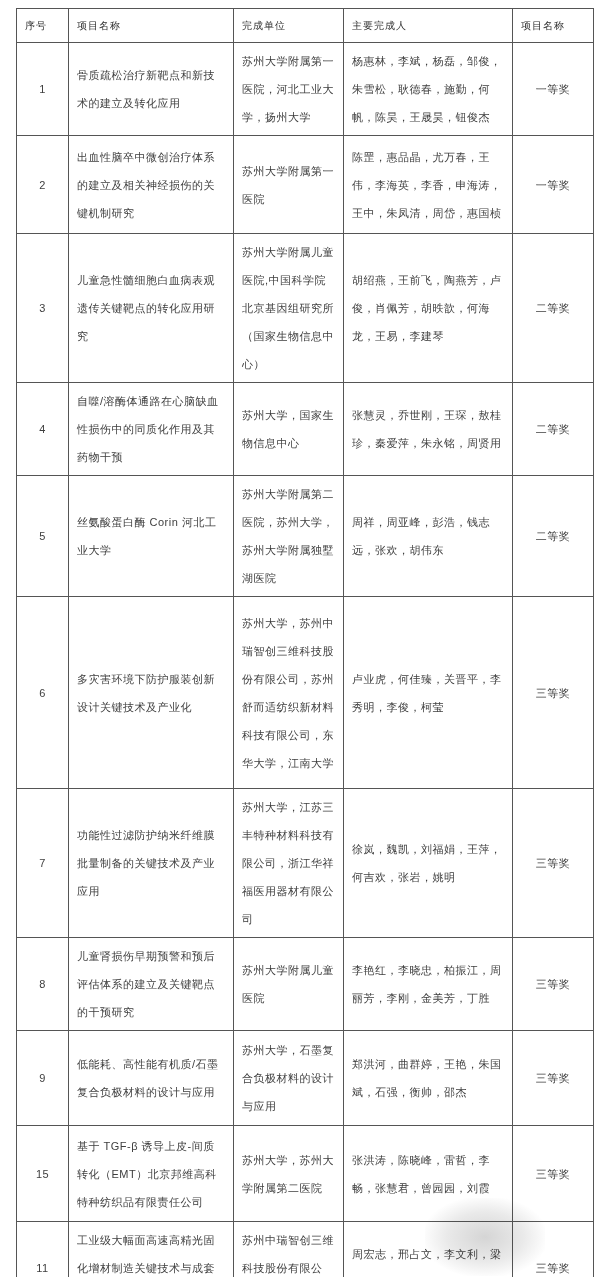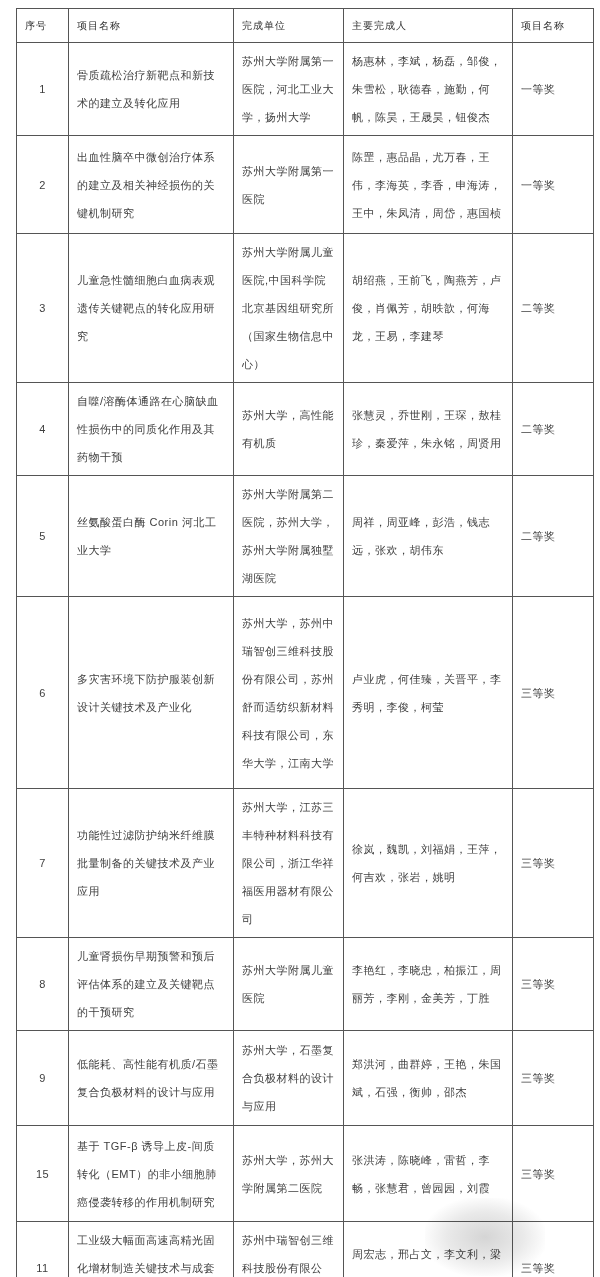--- a/index.html
+++ b/index.html
@@ -35,21 +35,21 @@
     text-align:left;
     letter-spacing:1px;
   }
   table.awards td{
     font-size:11px;
     line-height:28px;
     color:#3e3e3e;
     letter-spacing:0.5px;
   }
   td.cell-index{text-align:center;color:#4a4a4a;letter-spacing:0;}
-  td.cell-award{letter-spacing:1px;}
+  td.cell-award{text-align:center;letter-spacing:1px;}
   td.cell-project, td.cell-unit, td.cell-people{text-align:left;}
   .watermark-smudge{
     position:absolute;
     left:425px;top:1198px;
     width:120px;height:78px;
     background:radial-gradient(ellipse at center, rgba(45,45,45,0.20) 0%, rgba(45,45,45,0.10) 45%, rgba(45,45,45,0) 75%);
     pointer-events:none;
   }
 </style>
 </head>
@@ -92,21 +92,21 @@
       <tr style="height:122px;">
         <td class="cell-index">3</td>
         <td class="cell-project">儿童急性髓细胞白血病表观遗传关键靶点的转化应用研究</td>
         <td class="cell-unit">苏州大学附属儿童医院,中国科学院北京基因组研究所（国家生物信息中心）</td>
         <td class="cell-people">胡绍燕，王前飞，陶燕芳，卢俊，肖佩芳，胡昳歆，何海龙，王易，李建琴</td>
         <td class="cell-award">二等奖</td>
       </tr>
       <tr style="height:65px;">
         <td class="cell-index">4</td>
         <td class="cell-project">自噬/溶酶体通路在心脑缺血性损伤中的同质化作用及其药物干预</td>
-        <td class="cell-unit">苏州大学，高性能有机质</td>
+        <td class="cell-unit">苏州大学，国家生物信息中心</td>
         <td class="cell-people">张慧灵，乔世刚，王琛，敖桂珍，秦爱萍，朱永铭，周贤用</td>
         <td class="cell-award">二等奖</td>
       </tr>
       <tr style="height:90px;">
         <td class="cell-index">5</td>
         <td class="cell-project">丝氨酸蛋白酶 Corin 河北工业大学</td>
         <td class="cell-unit">苏州大学附属第二医院，苏州大学，苏州大学附属独墅湖医院</td>
         <td class="cell-people">周祥，周亚峰，彭浩，钱志远，张欢，胡伟东</td>
         <td class="cell-award">二等奖</td>
       </tr>
@@ -133,21 +133,21 @@
       </tr>
       <tr style="height:95px;">
         <td class="cell-index">9</td>
         <td class="cell-project">低能耗、高性能有机质/石墨复合负极材料的设计与应用</td>
         <td class="cell-unit">苏州大学，石墨复合负极材料的设计与应用</td>
         <td class="cell-people">郑洪河，曲群婷，王艳，朱国斌，石强，衡帅，邵杰</td>
         <td class="cell-award">三等奖</td>
       </tr>
       <tr style="height:96px;">
         <td class="cell-index">15</td>
-        <td class="cell-project">基于 TGF-β 诱导上皮-间质转化（EMT）的非小细胞肺癌侵袭转移的作用机制研究</td>
+        <td class="cell-project">基于 TGF-β 诱导上皮-间质转化（EMT）北京邦维高科特种纺织品有限责任公司</td>
         <td class="cell-unit">苏州大学，苏州大学附属第二医院</td>
         <td class="cell-people">张洪涛，陈晓峰，雷哲，李畅，张慧君，曾园园，刘霞</td>
         <td class="cell-award">三等奖</td>
       </tr>
       <tr style="height:92px;">
         <td class="cell-index">11</td>
         <td class="cell-project">工业级大幅面高速高精光固化增材制造关键技术与成套装备</td>
         <td class="cell-unit">苏州中瑞智创三维科技股份有限公司，苏州大学</td>
         <td class="cell-people">周宏志，邢占文，李文利，梁银生，邵喜明</td>
         <td class="cell-award">三等奖</td>

